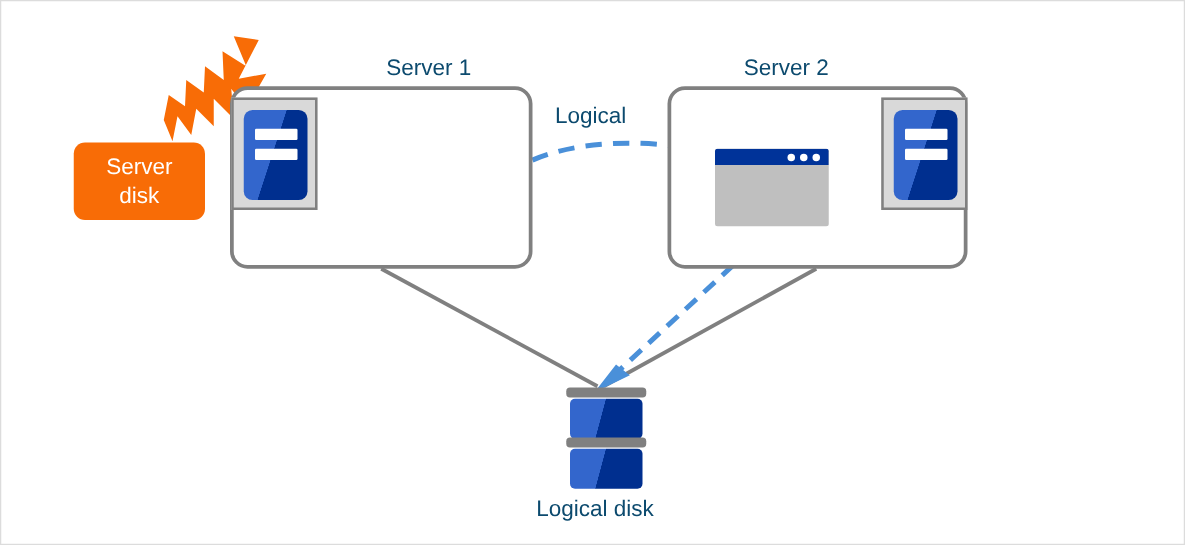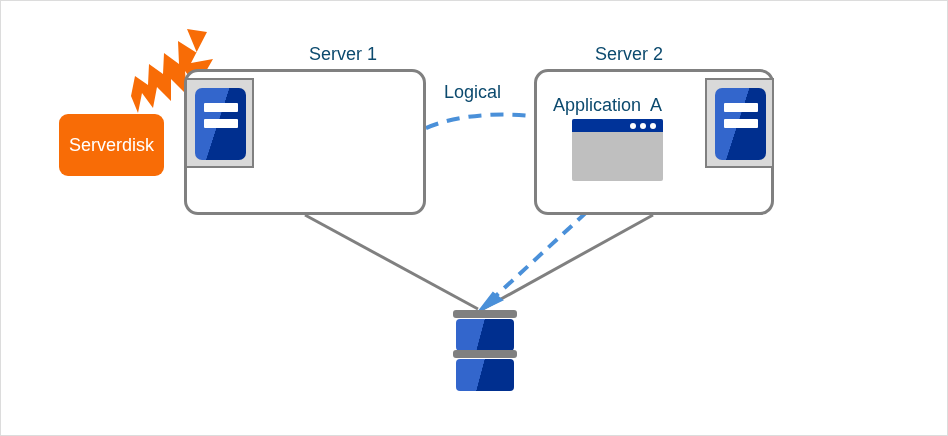--- a/index.html
+++ b/index.html
@@ -84,21 +84,21 @@
   #server-down-badge {
     position: absolute;
     left: 58px; top: 113px;
     width: 105px; height: 62px;
     background: #f86c06;
     border-radius: 9px;
     color: #ffffff;
     font-size: 18px;
     line-height: 23px;
     display: flex;
-    flex-direction: row;
+    flex-direction: column;
     align-items: center;
     justify-content: center;
     text-align: center;
     white-space: pre;
   }
 
   
   #app-window {
     position: absolute;
     left: 571px; top: 118px;
@@ -189,21 +189,20 @@
     <span>Server</span>
     <span>disk</span>
   </div>
 
   <div class="caption" id="failover-title">Logical</div>
 
   <div class="caption" id="server2-title">Server 2</div>
 
   <div class="server-box" id="server2-box"></div>
 
-  <div class="caption" id="app-title">Application  A</div>
 
   <div id="app-window">
     <div class="titlebar">
       <span class="dot d1"></span>
       <span class="dot d2"></span>
       <span class="dot d3"></span>
     </div>
   </div>
 
   <div class="server-icon" id="server2-icon">
@@ -213,14 +212,15 @@
     </div>
   </div>
 
   <div id="logical-disk">
     <div class="plate p1"></div>
     <div class="slab s1"></div>
     <div class="plate p2"></div>
     <div class="slab s2"></div>
   </div>
 
+  <div class="caption" id="disk-title">Logical disk</div>
 
 </div>
 
 </body></html>

